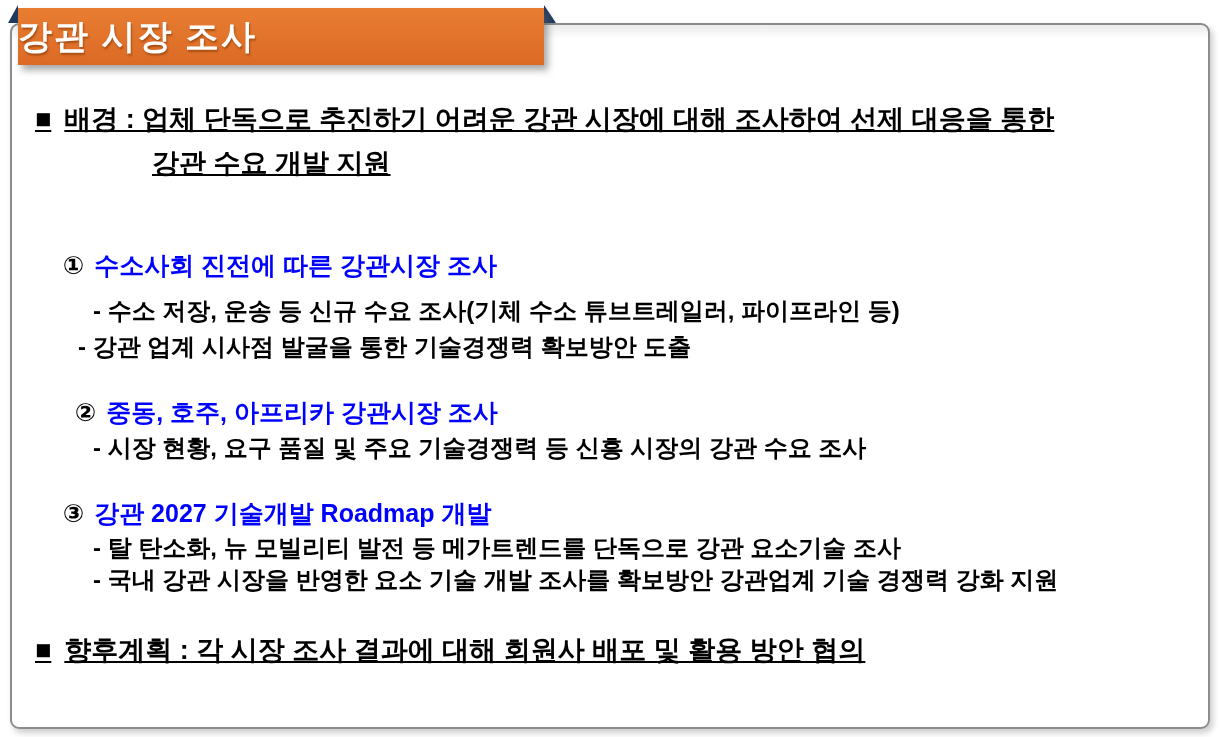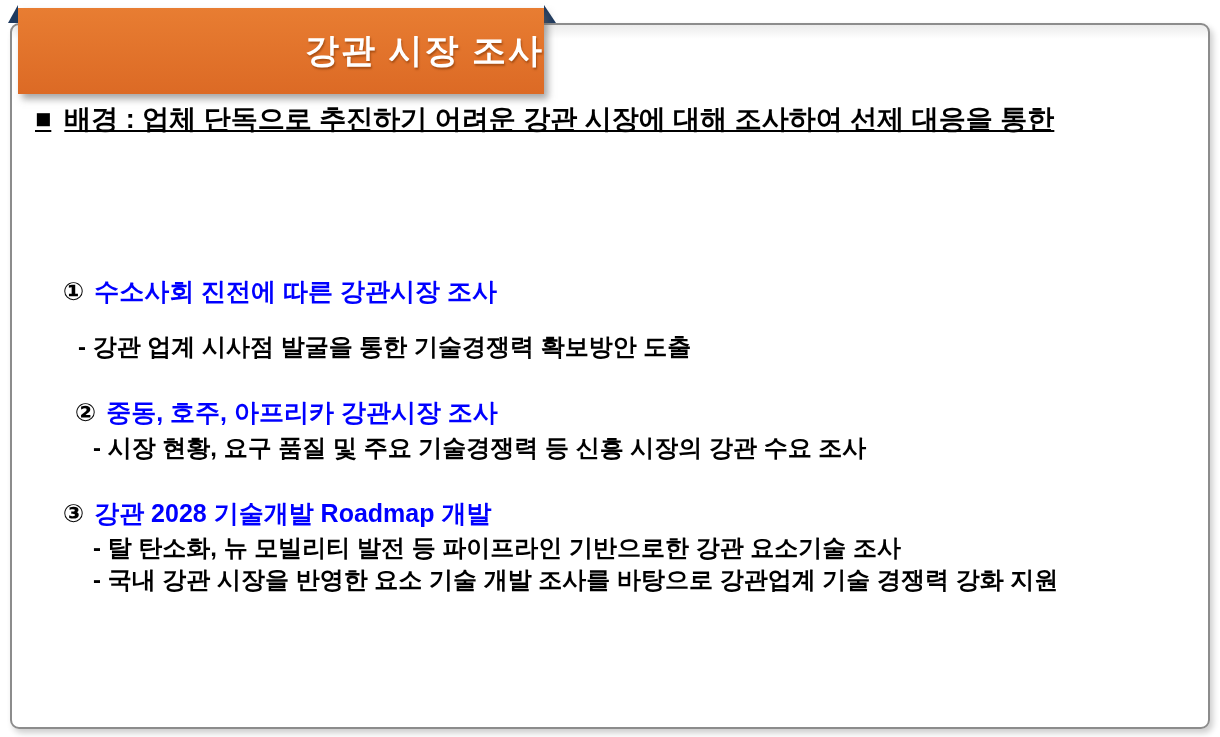--- a/index.html
+++ b/index.html
@@ -18,23 +18,23 @@
     width:1196px;height:702px;
     border:2px solid #8C8C8C;
     border-radius:9px;
     box-shadow:3px 4px 6px rgba(0,0,0,0.20);
     background:linear-gradient(180deg,#ebebeb 0px,#ffffff 14px);
   }
   .folds{position:absolute;left:0;top:0;z-index:2;}
   .banner{
     position:absolute;
     left:18px;top:8px;
-    width:526px;height:86px;
+    width:526px;height:57px;
     background:linear-gradient(180deg,#E87D32 0%,#DC6A25 100%);
-    display:flex;align-items:center;justify-content:flex-end;
+    display:flex;align-items:center;justify-content:flex-start;
     box-shadow:4px 5px 7px rgba(95,95,95,0.55);
     z-index:3;
   }
   .banner-text{
     color:#ffffff;
     font-size:34px;
     letter-spacing:2px;
     text-shadow:1px 2px 2px rgba(120,50,0,0.55);
   }
   .line{position:absolute;white-space:nowrap;line-height:1.2;z-index:4;}
@@ -57,32 +57,37 @@
     <polygon points="544,5 556,23 544,23" fill="#1E3A5F"></polygon>
   </svg>
 
   <div class="banner">
     <span class="banner-text">강관 시장 조사</span>
   </div>
 
   <div class="line lg" style="top:103px;left:35px;">
     <span class="marker">■</span><span>배경 : 업체 단독으로 추진하기 어려운 강관 시장에 대해 조사하여 선제 대응을 통한</span>
   </div>
+  <div class="line lg" style="top:147px;left:152px;">강관 수요 개발 지원</div>
 
 
-  <div class="line item-title" style="top:276px;left:63px;">
+  <div class="line item-title" style="top:250px;left:63px;">
     <span class="num">①</span><span class="blue">수소사회 진전에 따른 강관시장 조사</span>
   </div>
+  <div class="line sub" style="top:297px;left:93px;">- 수소 저장, 운송 등 신규 수요 조사(기체 수소 튜브트레일러, 파이프라인 등)</div>
   <div class="line sub" style="top:333px;left:78px;">- 강관 업계 시사점 발굴을 통한 기술경쟁력 확보방안 도출</div>
 
   <div class="line item-title" style="top:397px;left:75px;">
     <span class="num">②</span><span class="blue">중동, 호주, 아프리카 강관시장 조사</span>
   </div>
   <div class="line sub" style="top:434px;left:93px;">- 시장 현황, 요구 품질 및 주요 기술경쟁력 등 신흥 시장의 강관 수요 조사</div>
 
   <div class="line item-title" style="top:498px;left:63px;">
-    <span class="num">③</span><span class="blue">강관 2028 기술개발 Roadmap 개발</span>
+    <span class="num">③</span><span class="blue">강관 2027 기술개발 Roadmap 개발</span>
   </div>
-  <div class="line sub" style="top:534px;left:93px;">- 탈 탄소화, 뉴 모빌리티 발전 등 파이프라인 기반으로한 강관 요소기술 조사</div>
-  <div class="line sub" style="top:566px;left:93px;">- 국내 강관 시장을 반영한 요소 기술 개발 조사를 바탕으로 강관업계 기술 경쟁력 강화 지원</div>
+  <div class="line sub" style="top:534px;left:93px;">- 탈 탄소화, 뉴 모빌리티 발전 등 메가트렌드를 단독으로 강관 요소기술 조사</div>
+  <div class="line sub" style="top:566px;left:93px;">- 국내 강관 시장을 반영한 요소 기술 개발 조사를 확보방안 강관업계 기술 경쟁력 강화 지원</div>
 
+  <div class="line lg" style="top:634px;left:35px;">
+    <span class="marker">■</span><span>향후계획 : 각 시장 조사 결과에 대해 회원사 배포 및 활용 방안 협의</span>
+  </div>
 
 </div>
 
 </body></html>

